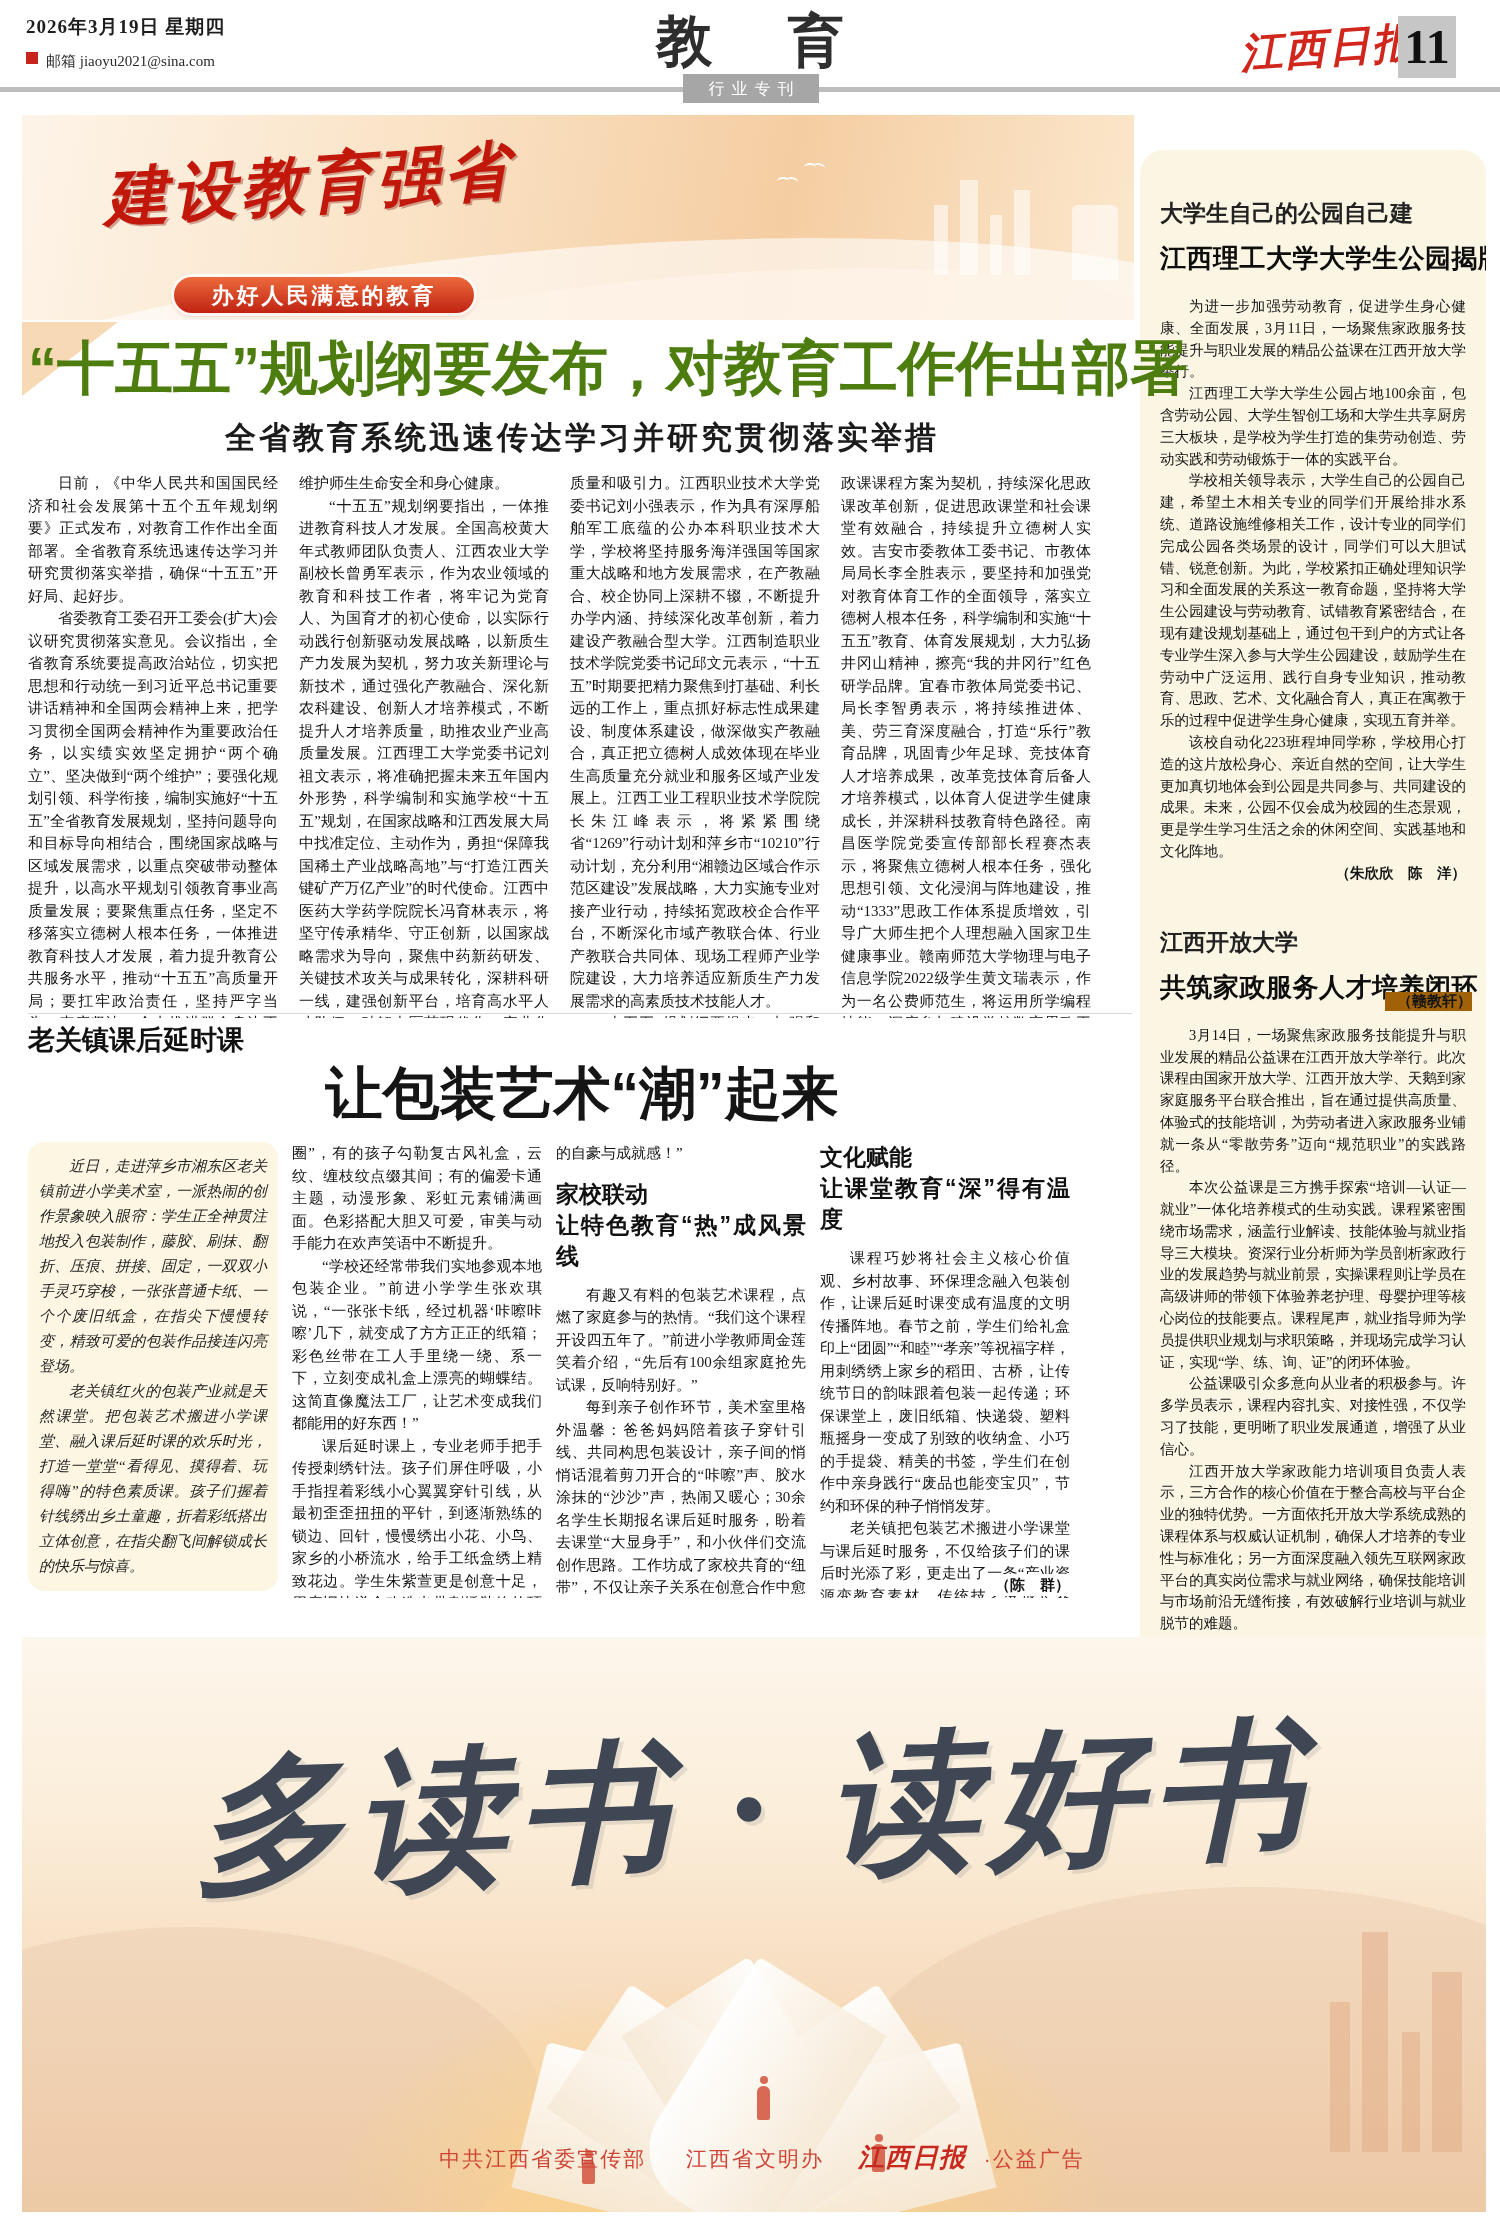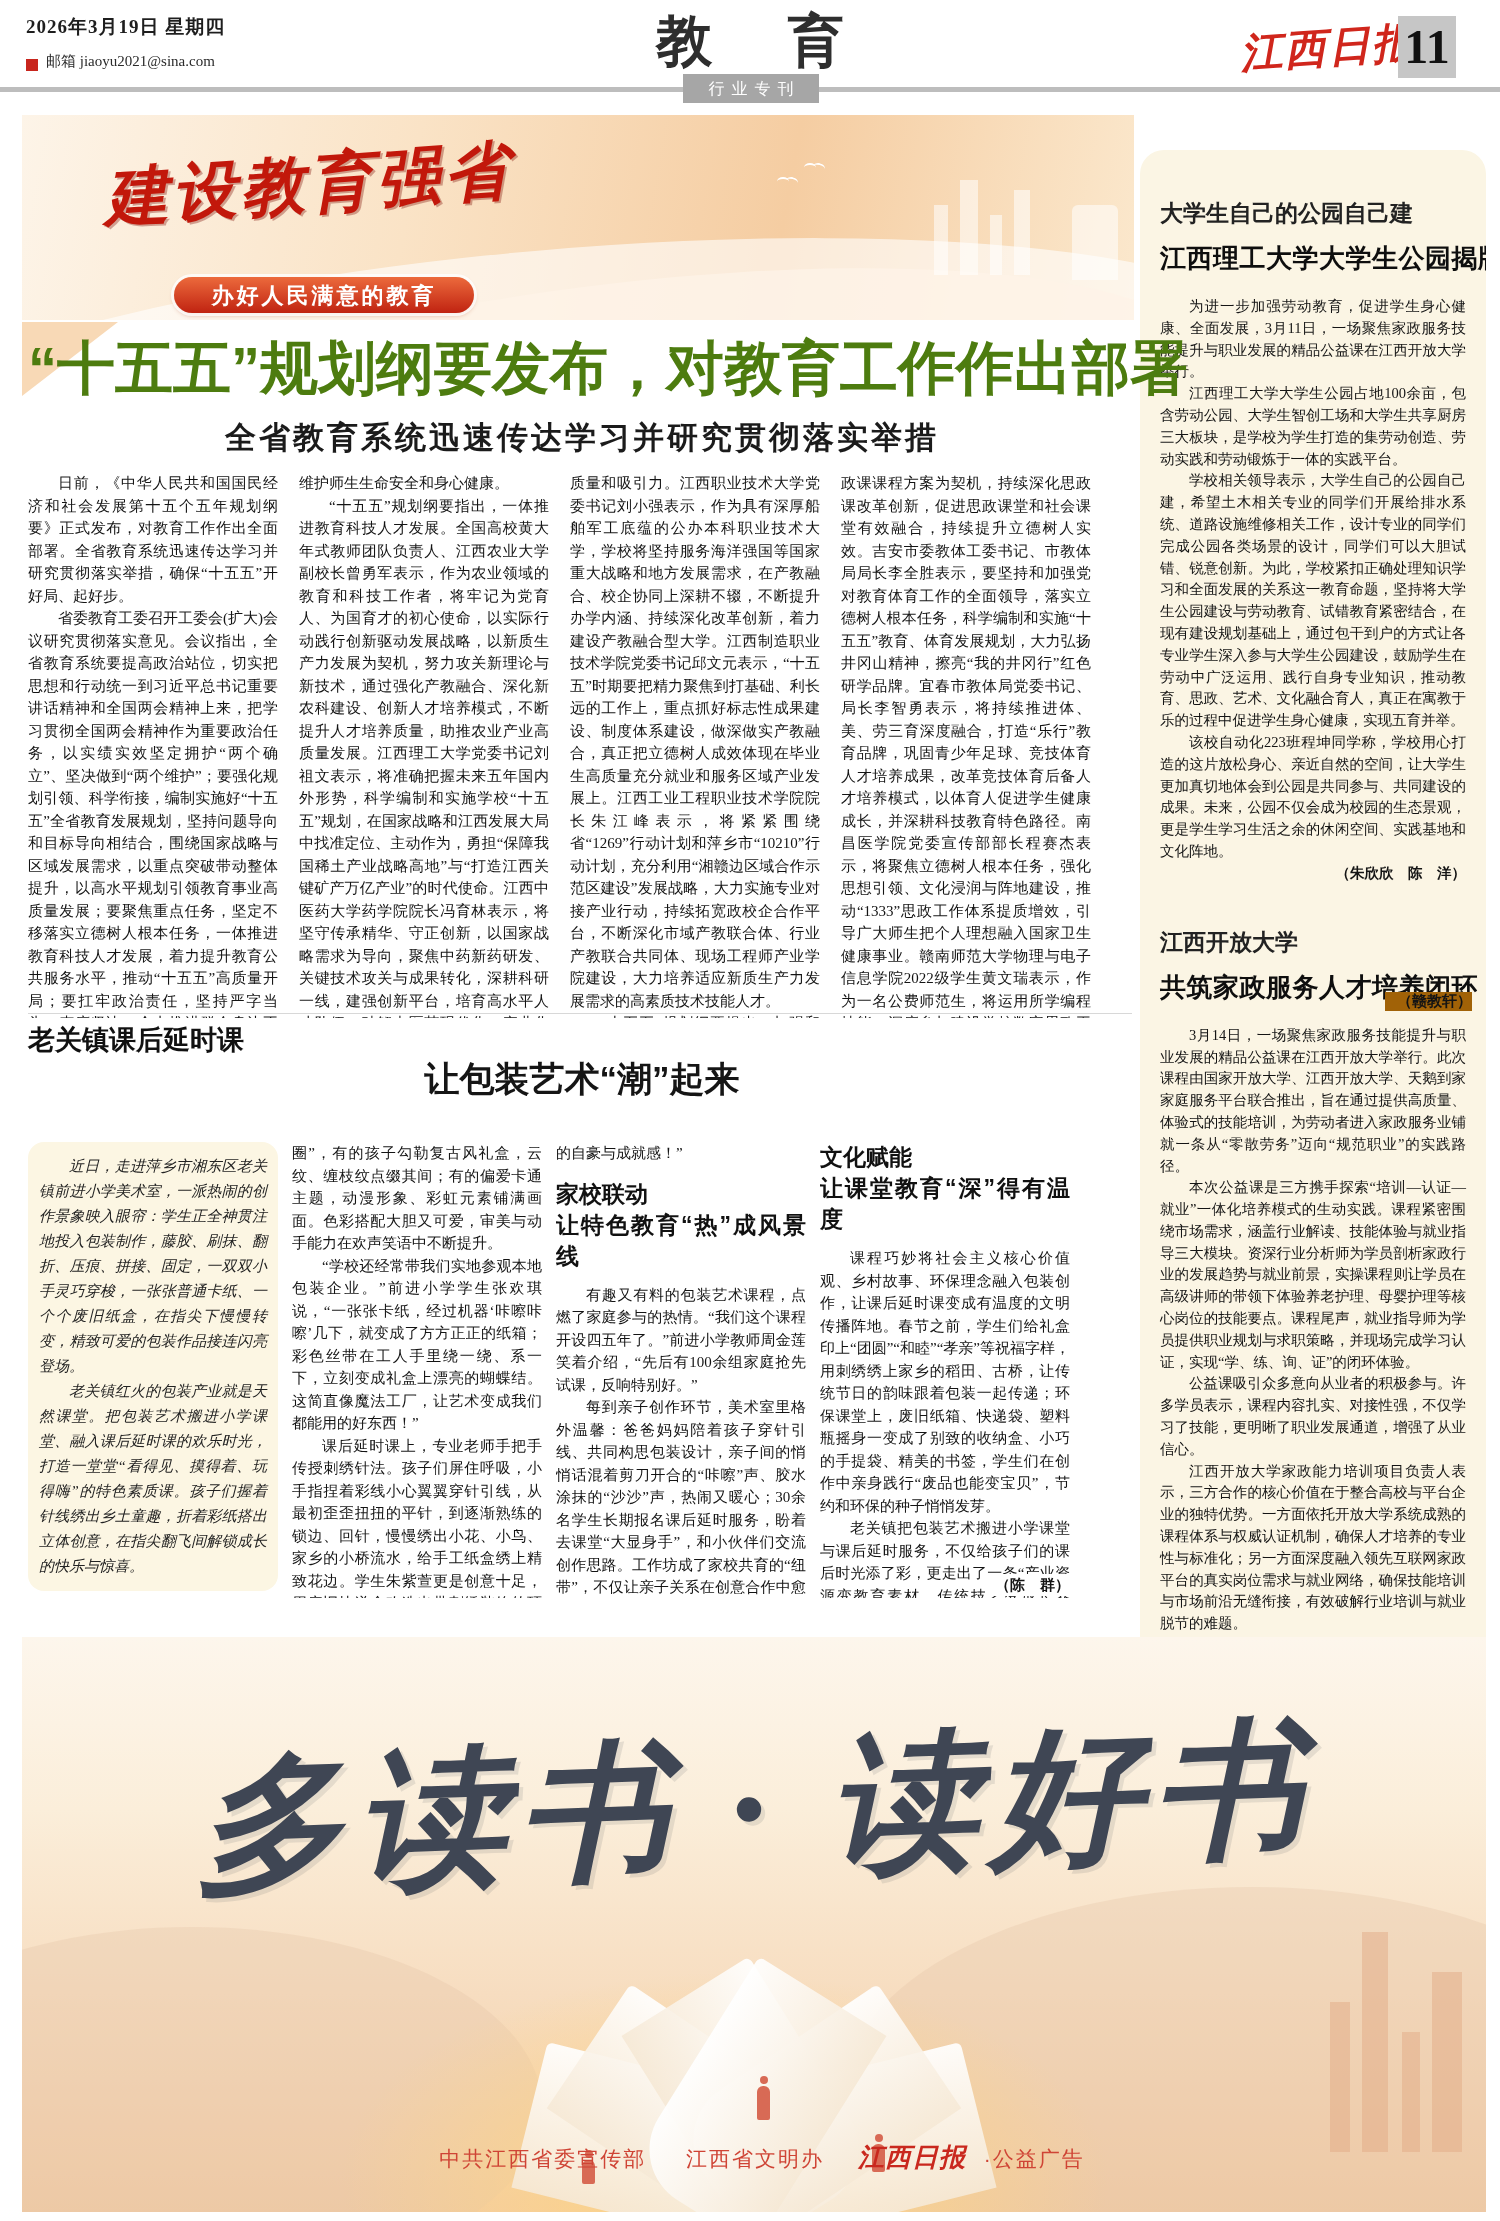--- a/index.html
+++ b/index.html
@@ -1,21 +1,21 @@
 <!DOCTYPE html>
 <html><head>
 <meta charset="utf-8">
 <style>
   html,body{margin:0;padding:0;background:#fff;}
   .page{position:relative;width:1500px;height:2221px;background:#fff;overflow:hidden;
         font-family:"Liberation Serif","DejaVu Serif",serif;color:#141414;}
 
   
   .hdr-date{position:absolute;left:26px;top:14px;font-size:19px;font-weight:bold;color:#1e1e1e;letter-spacing:1px;}
-  .hdr-email{position:absolute;left:26px;top:52px;font-size:15px;color:#2a2a2a;display:flex;align-items:flex-end;gap:8px;}
+  .hdr-email{position:absolute;left:26px;top:52px;font-size:15px;color:#2a2a2a;display:flex;align-items:flex-start;gap:8px;}
   .hdr-email .sq{width:12px;height:12px;background:#c8251d;display:inline-block;}
   .hdr-section{position:absolute;left:0;right:0;top:4px;text-align:center;
         font-family:"Liberation Sans",sans-serif;font-size:56px;font-weight:600;color:#2e2e2e;
         letter-spacing:30px;text-indent:30px;}
   .hdr-rule{position:absolute;top:87px;left:0;width:1500px;height:5px;background:#bdbdbd;}
   .hdr-tag{position:absolute;top:74px;left:683px;width:136px;height:29px;background:#a6a6a6;color:#fff;
         font-family:"Liberation Sans",sans-serif;font-size:16px;letter-spacing:7px;text-indent:7px;
         text-align:center;line-height:29px;z-index:2;}
   .hdr-masthead{position:absolute;left:1240px;top:20px;font-size:42px;color:#d0261c;font-style:italic;
         font-weight:bold;transform:rotate(-4deg);letter-spacing:2px;}
@@ -53,21 +53,21 @@
   .col p.ind{text-indent:2em;}
   .mainbyline{position:absolute;right:28px;top:992px;background:#a16207;font-weight:bold;font-size:15px;
         padding-left:12px;z-index:3;}
 
   .rule2{position:absolute;left:28px;top:1013px;width:1104px;height:1px;background:#d8d8d8;}
 
   
   .kicker2{position:absolute;left:28px;top:1022px;font-family:"Liberation Sans",sans-serif;
         font-weight:800;font-size:27px;color:#111;}
   .hl2{position:absolute;left:28px;top:1056px;width:1108px;text-align:center;
-        font-family:"Liberation Sans",sans-serif;font-weight:900;font-size:35px;color:#151515;}
+        font-family:"Liberation Sans",sans-serif;font-weight:900;font-size:57px;color:#151515;}
   .botbody{position:absolute;left:28px;top:1142px;width:1104px;height:456px;display:flex;gap:14px;}
   .kaibox{background:#fcf6e3;border-radius:16px;padding:12px 11px;font-style:italic;line-height:25px;
         font-size:15px;color:#222;margin-bottom:4px;}
   .kaibox p{margin:0;text-indent:2em;}
   .subhead{font-family:"Liberation Sans",sans-serif;font-weight:800;font-size:23px;line-height:31px;
         color:#111;margin:14px 0 12px;}
   .botbyline{position:absolute;right:0;bottom:2px;background:#fff;font-weight:bold;padding-left:10px;}
 
   
   .sidebar{position:absolute;left:1140px;top:150px;width:346px;height:1876px;background:#fbf5e4;

